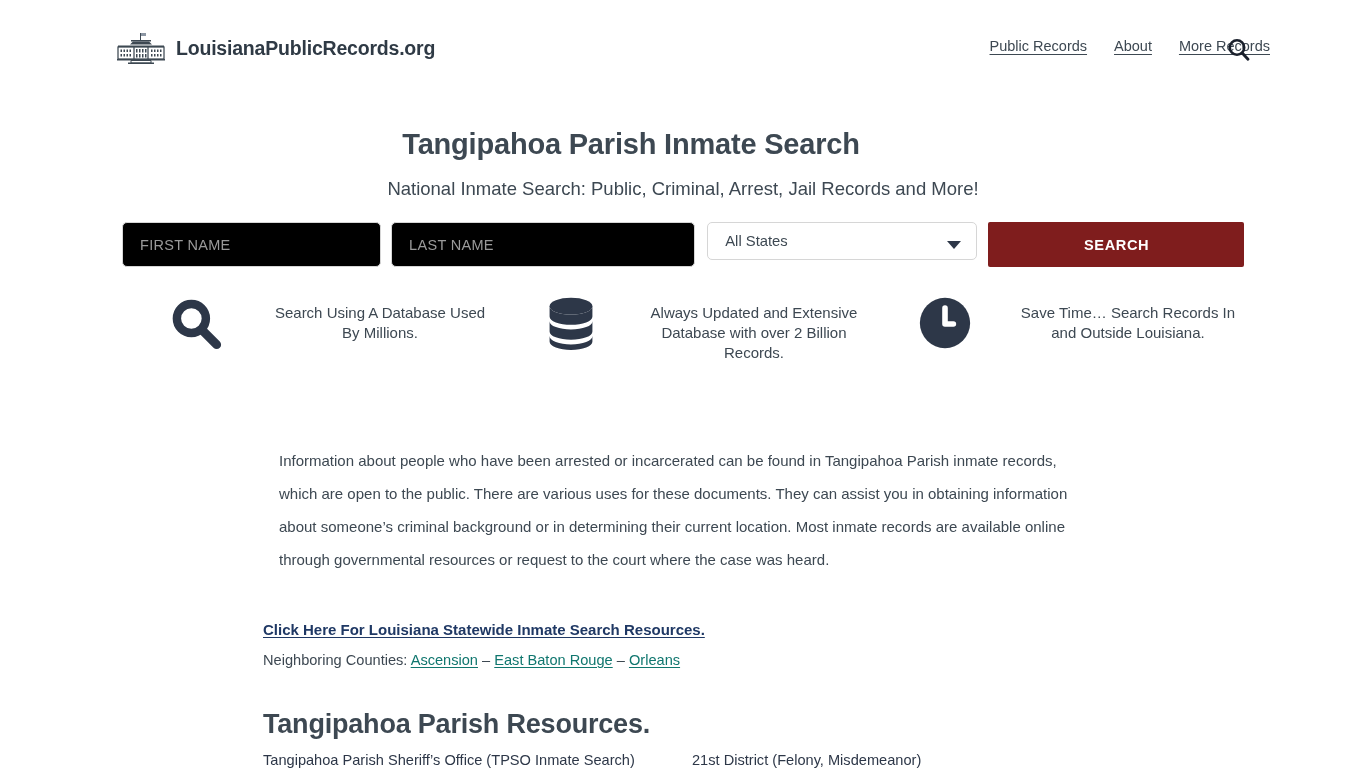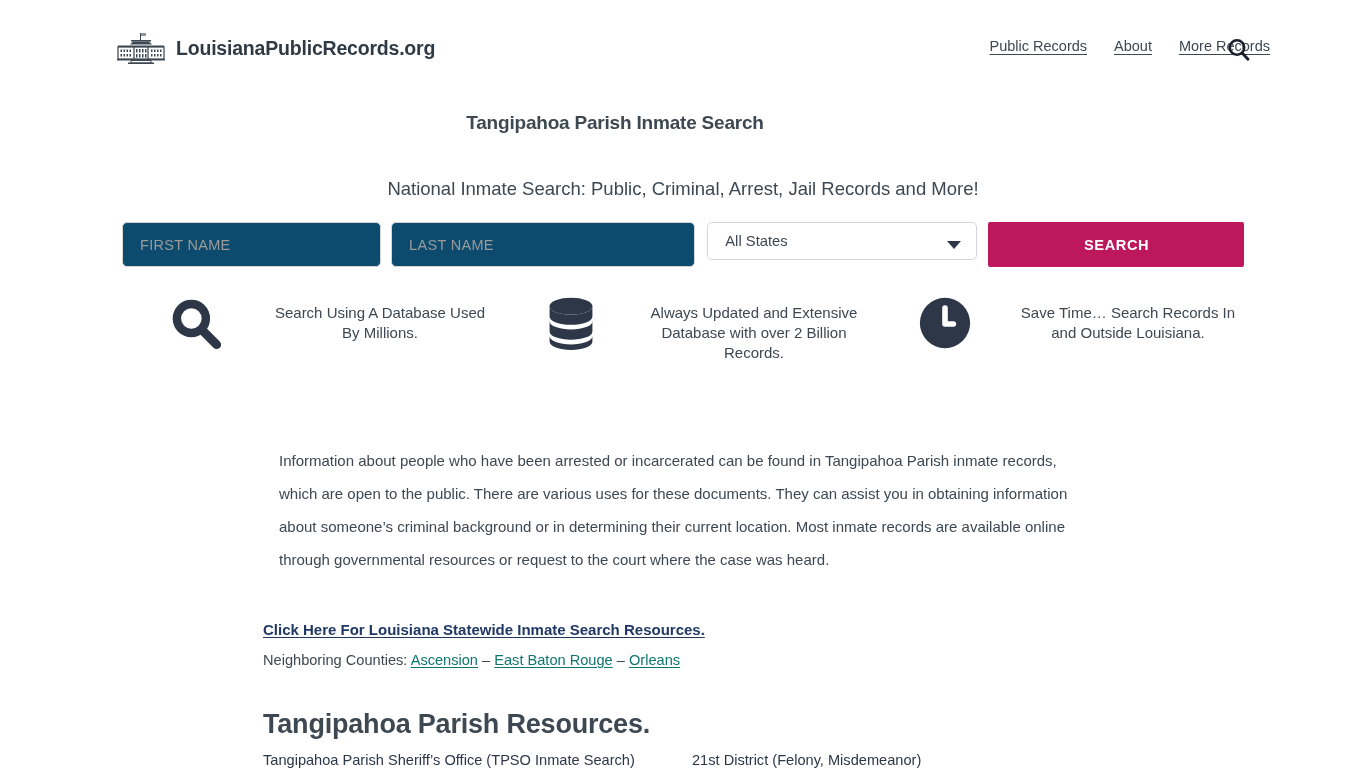--- a/index.html
+++ b/index.html
@@ -37,38 +37,38 @@
   }
   .nav a:first-child { margin-left: 0; }
   .nav-search {
     position: absolute; right: 113px; top: 36px;
     width: 28px; height: 28px; cursor: pointer;
   }
 
   
   .h1 {
     position: absolute; top: 112px; left: 0; width: 1230px;
-    text-align: center; font-size: 19px; font-weight: bold;
-    color: #3d4852; letter-spacing: -0.2px; margin: 0;
+    text-align: center; font-size: 29px; font-weight: bold;
+    color: #3d4852; letter-spacing: -0.2px; margin: 16px;
   }
   .subtitle {
     position: absolute; top: 178px; left: 0; width: 1366px;
     text-align: center; font-size: 18.5px; color: #3d4852;
     font-weight: normal;
   }
 
   
   .form {
     position: absolute; top: 222px; left: 122px;
     width: 1122px; height: 45px;
     display: flex; align-items: stretch; gap: 0;
   }
   .fld {
     height: 45px; border: 1px solid #d6d6d6; border-radius: 5px;
-    background: #0c4a6e; font-size: 14.5px; color: #9a9a9a;
+    background: #000000; font-size: 14.5px; color: #9a9a9a;
     padding: 0 17px; font-family: "Liberation Sans", sans-serif;
     letter-spacing: 0.3px;
   }
   .fld::placeholder { color: #9a9a9a; opacity: 1; letter-spacing: 0.3px; }
   .fld-first { width: 274px; }
   .fld-last  { width: 322px; margin-left: 10px; }
   .select-wrap {
     position: relative; width: 270px; height: 45px; margin-left: 12px;
   }
   .select-box {
@@ -77,21 +77,21 @@
     padding: 0 17px; font-size: 14.8px; color: #3d4852; cursor: pointer;
   }
   .select-arrow {
     position: absolute; right: 16px; top: 19px;
     width: 0; height: 0;
     border-left: 7px solid transparent; border-right: 7px solid transparent;
     border-top: 8px solid #2d3748;
   }
   .btn-search {
     width: 272px; height: 45px; margin-left: 11px;
-    background: #be185d; border: none; border-radius: 2px;
+    background: #7f1d1d; border: none; border-radius: 2px;
     color: #ffffff; font-size: 14.6px; font-weight: bold;
     letter-spacing: 0.6px; cursor: pointer;
     font-family: "Liberation Sans", sans-serif;
     padding-left: 7px;
   }
 
   
   .features {
     position: absolute; top: 292px; left: 122px; width: 1122px;
     display: flex;

